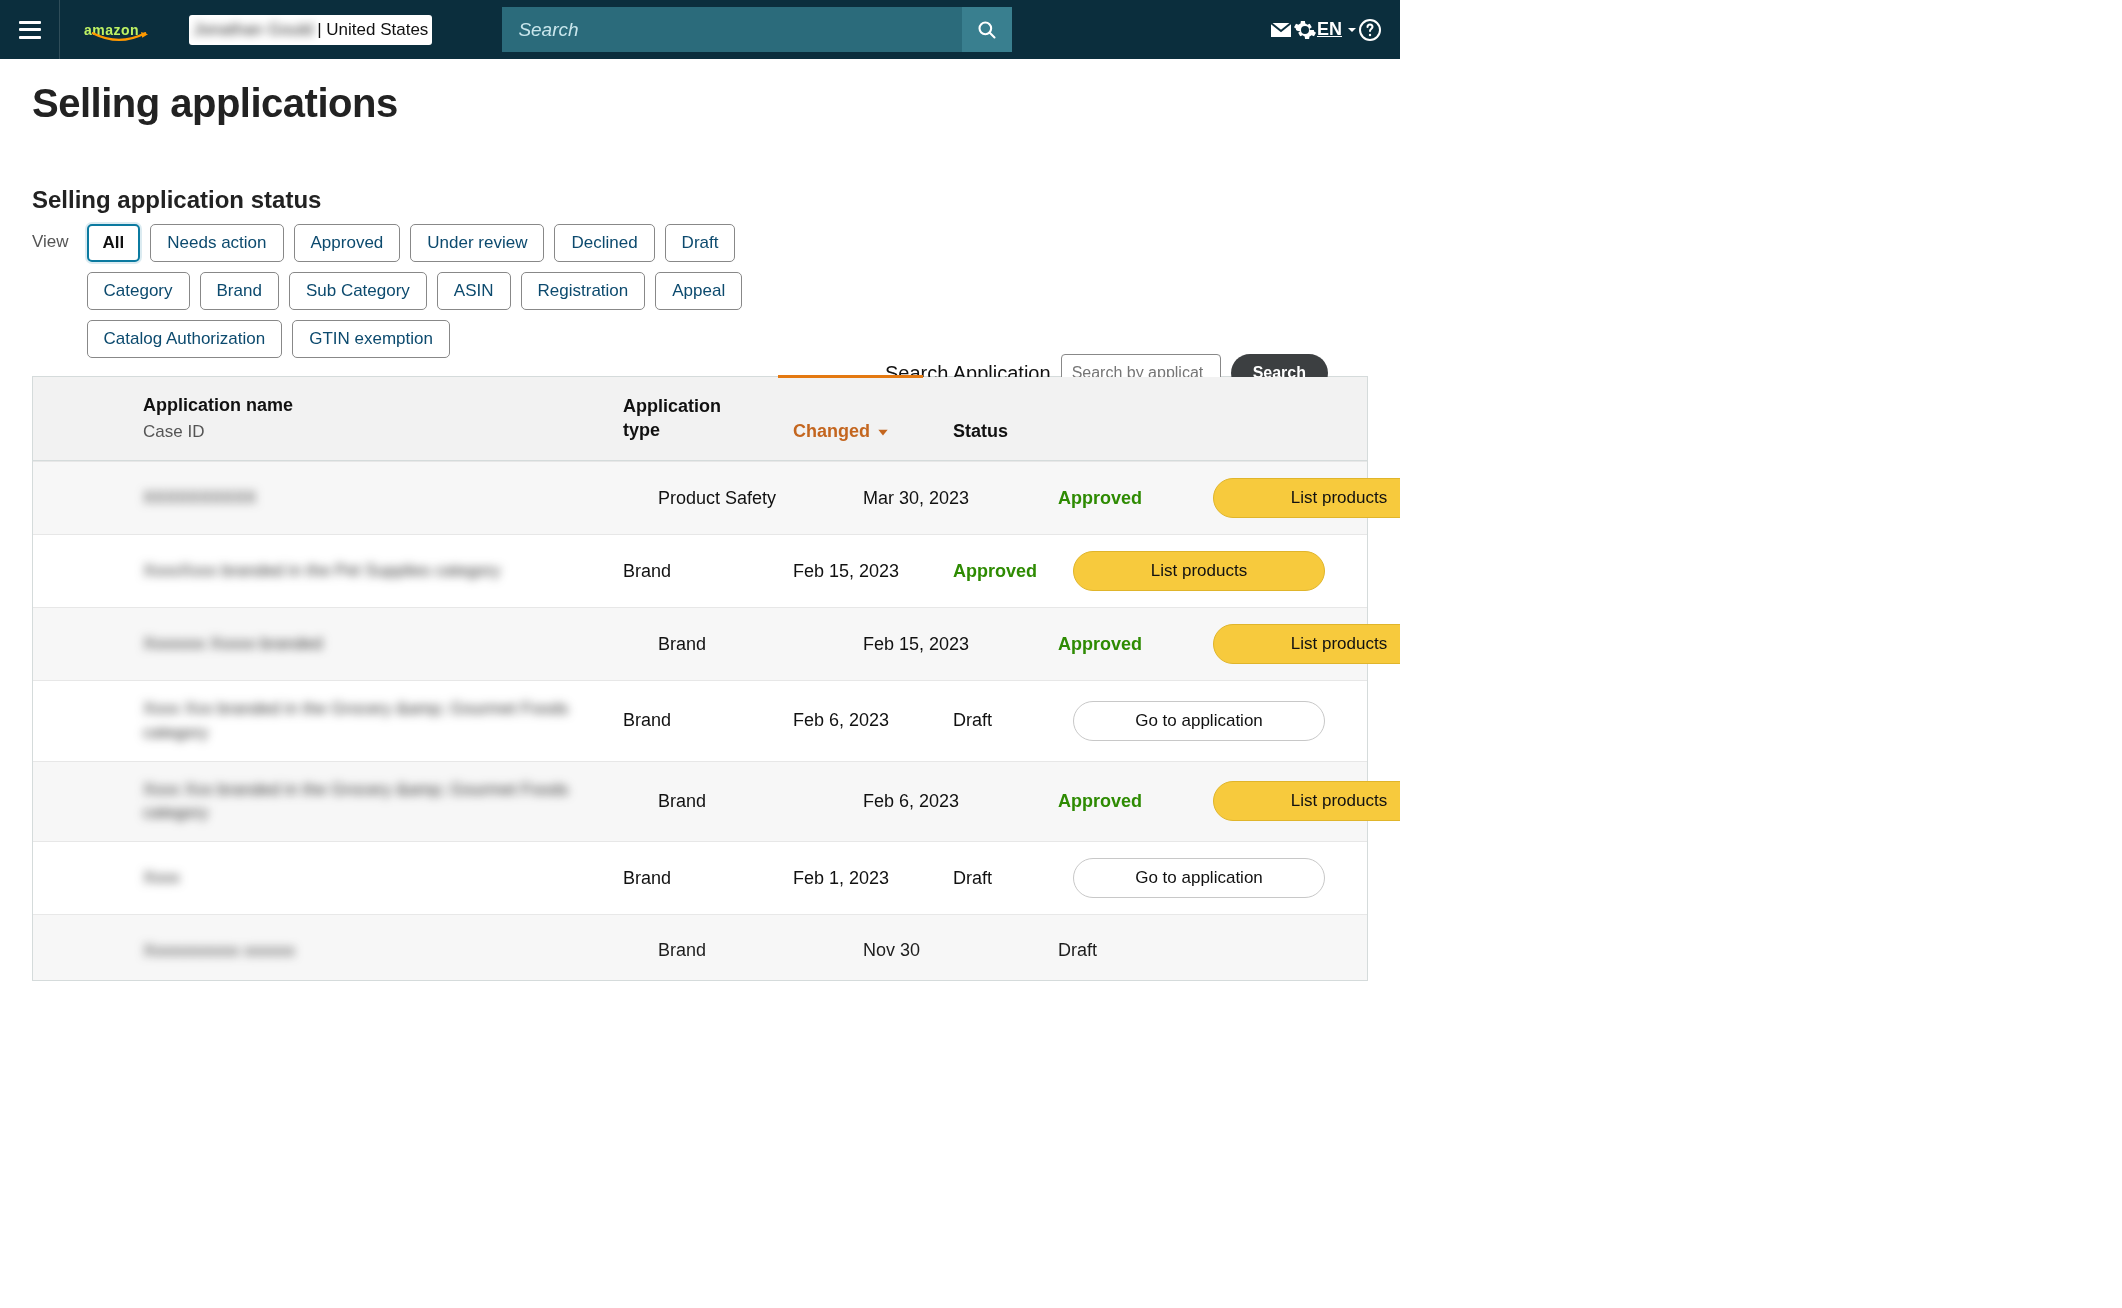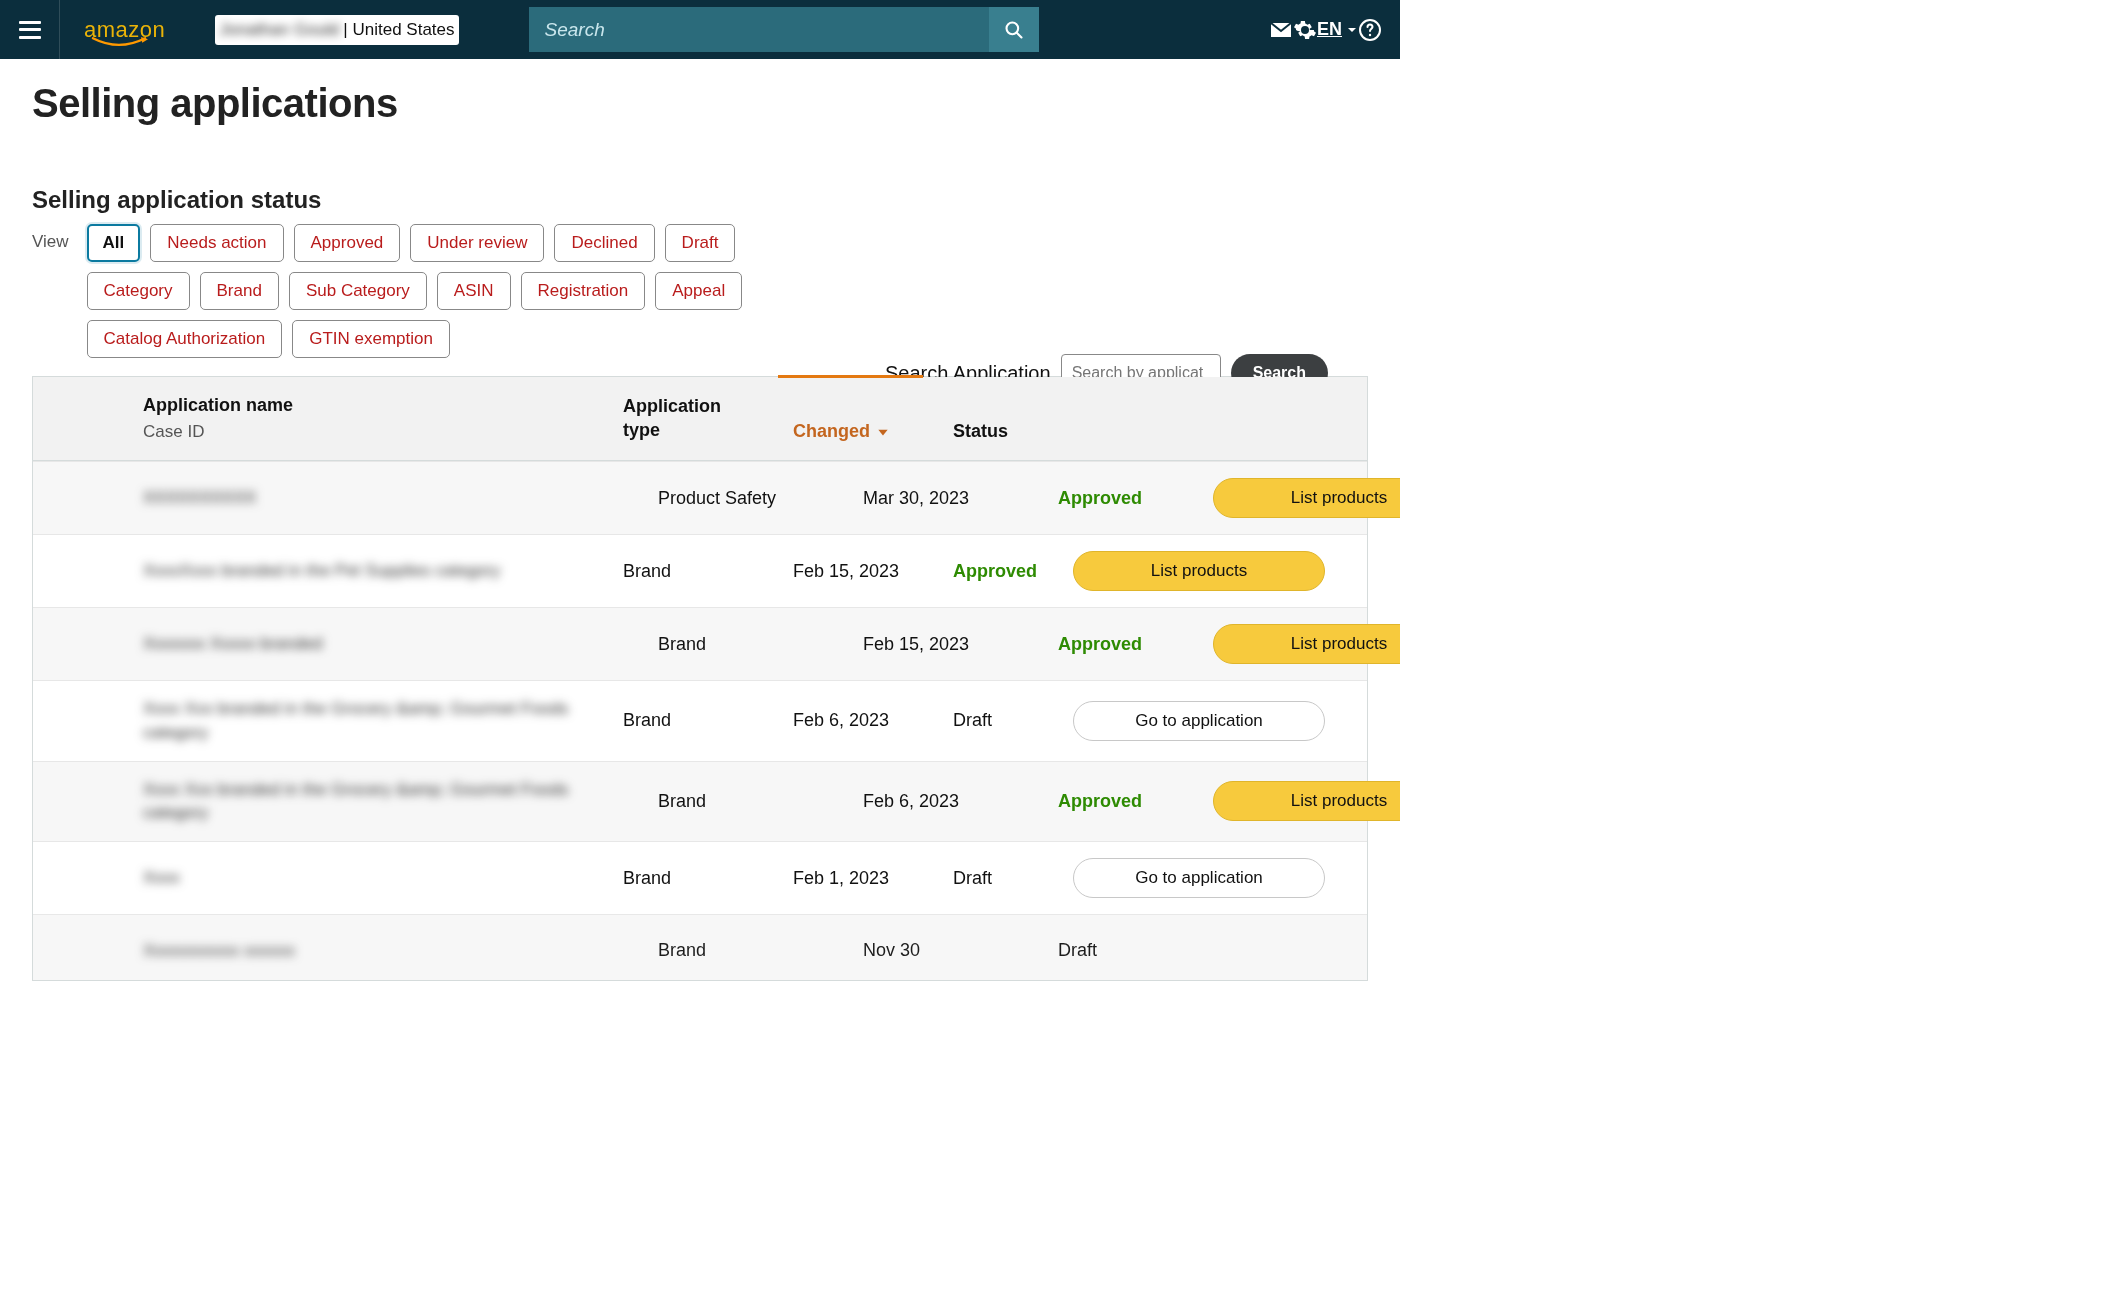--- a/index.html
+++ b/index.html
@@ -29,21 +29,21 @@
   .hamburger {
     width: 22px; height: 18px;
     display: flex; flex-direction: column; justify-content: space-between;
   }
   .hamburger span { display:block; height:3px; background:#fff; border-radius:1px; }
   .logo {
     margin-left: 24px;
     display:flex; align-items:center;
     position:relative;
   }
-  .logo-text { font-weight:400; font-size:22px; letter-spacing:0.5px; color:#eab308; }
+  .logo-text { font-weight:700; font-size:14px; letter-spacing:0.5px; color:#bef264; }
   .logo-smile {
     position:absolute; bottom:-6px; left:6px; width:58px;
   }
   .context-pill {
     margin-left: 50px;
     background:#fff;
     height:30px;
     border-radius:3px;
     display:flex; align-items:center;
     padding:0 4px;
@@ -120,21 +120,21 @@
   }
   .chips {
     display:flex;
     flex-wrap:wrap;
     gap:10px;
     max-width: 740px;
   }
   .chip {
     border:1px solid #888;
     background:#fff;
-    color:#b91c1c;
+    color:#0c4a6e;
     font-size:17px;
     height:38px;
     padding:4px 16px;
     border-radius:5px;
     display:flex; align-items:center;
     cursor:pointer;
   }
   .chip.active {
     border:2px solid #0b7aa0;
     color:#111;

